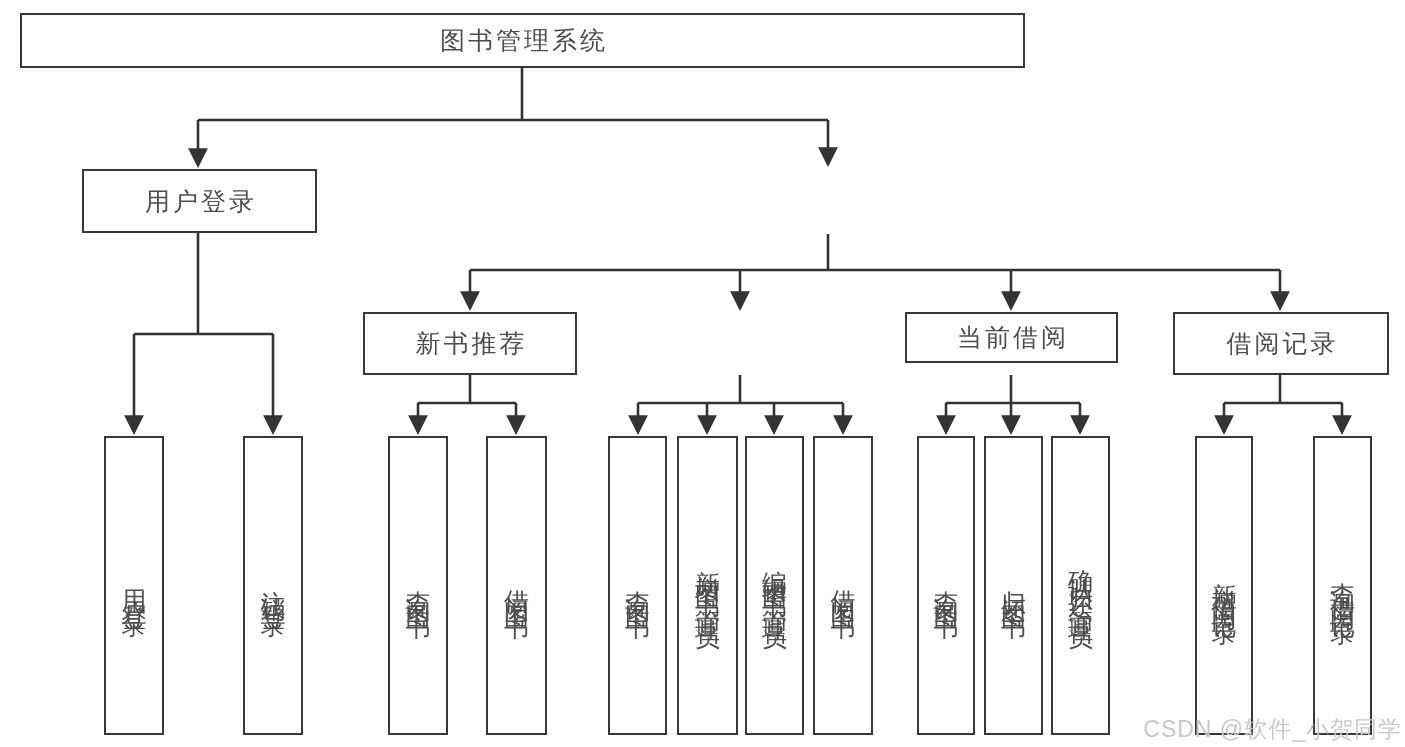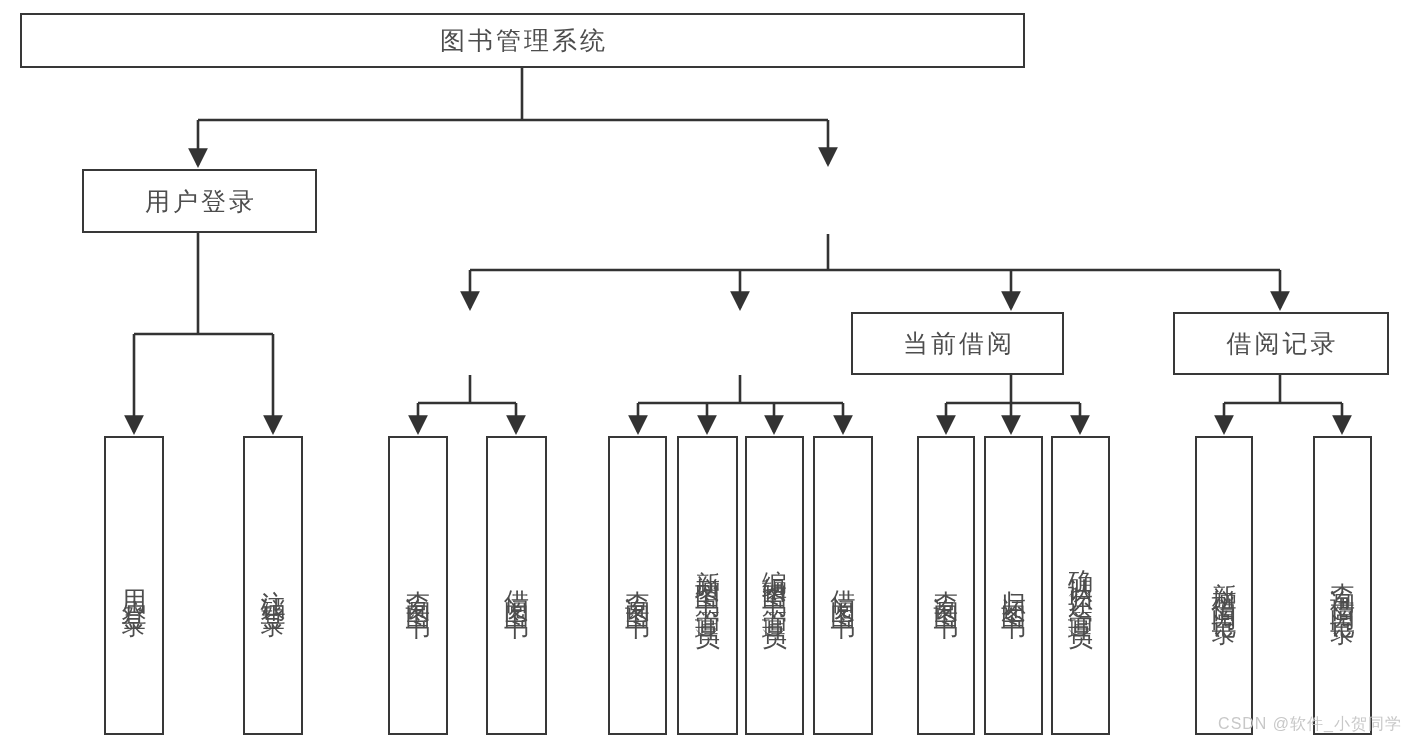--- a/index.html
+++ b/index.html
@@ -27,21 +27,21 @@
   .leaf{font-size:25px;}
   .leaf .vtext{
     writing-mode:vertical-rl;
     letter-spacing:8px;
     line-height:1;
     max-height:292px;
     color:var(--text);
   }
   .watermark{
     position:absolute; right:3px; top:714px;
-    font-size:16px; color:var(--watermark);
+    font-size:23px; color:var(--watermark);
     letter-spacing:1px; white-space:nowrap; z-index:10;text-align:right;
   }
 </style>
 </head>
 <body>
 
 <div class="canvas">
 
   <svg class="connectors" viewBox="0 0 1405 747" xmlns="http://www.w3.org/2000/svg" aria-hidden="true">
     <defs>
@@ -92,21 +92,24 @@
   </svg>
 
   <div class="box hnode" style="left:20px;top:13px;width:1005px;height:55px">
     <span>图书管理系统</span>
   </div>
 
   <div class="box hnode" style="left:82px;top:169px;width:235px;height:64px">
     <span>用户登录</span>
   </div>
 
-  <div class="box hnode" style="left:851px;top:312px;width:213px;height:63px">
+  <div class="box hnode" style="left:363px;top:312px;width:214px;height:63px">
+    <span>新书推荐</span>
+  </div>
+  <div class="box hnode" style="left:905px;top:312px;width:213px;height:51px">
     <span>当前借阅</span>
   </div>
   <div class="box hnode" style="left:1173px;top:312px;width:216px;height:63px">
     <span>借阅记录</span>
   </div>
 
   <div class="box leaf" style="left:104px;top:436px;width:60px;height:299px">
     <span class="vtext">用户登录</span>
   </div>
   <div class="box leaf" style="left:243px;top:436px;width:60px;height:299px">

